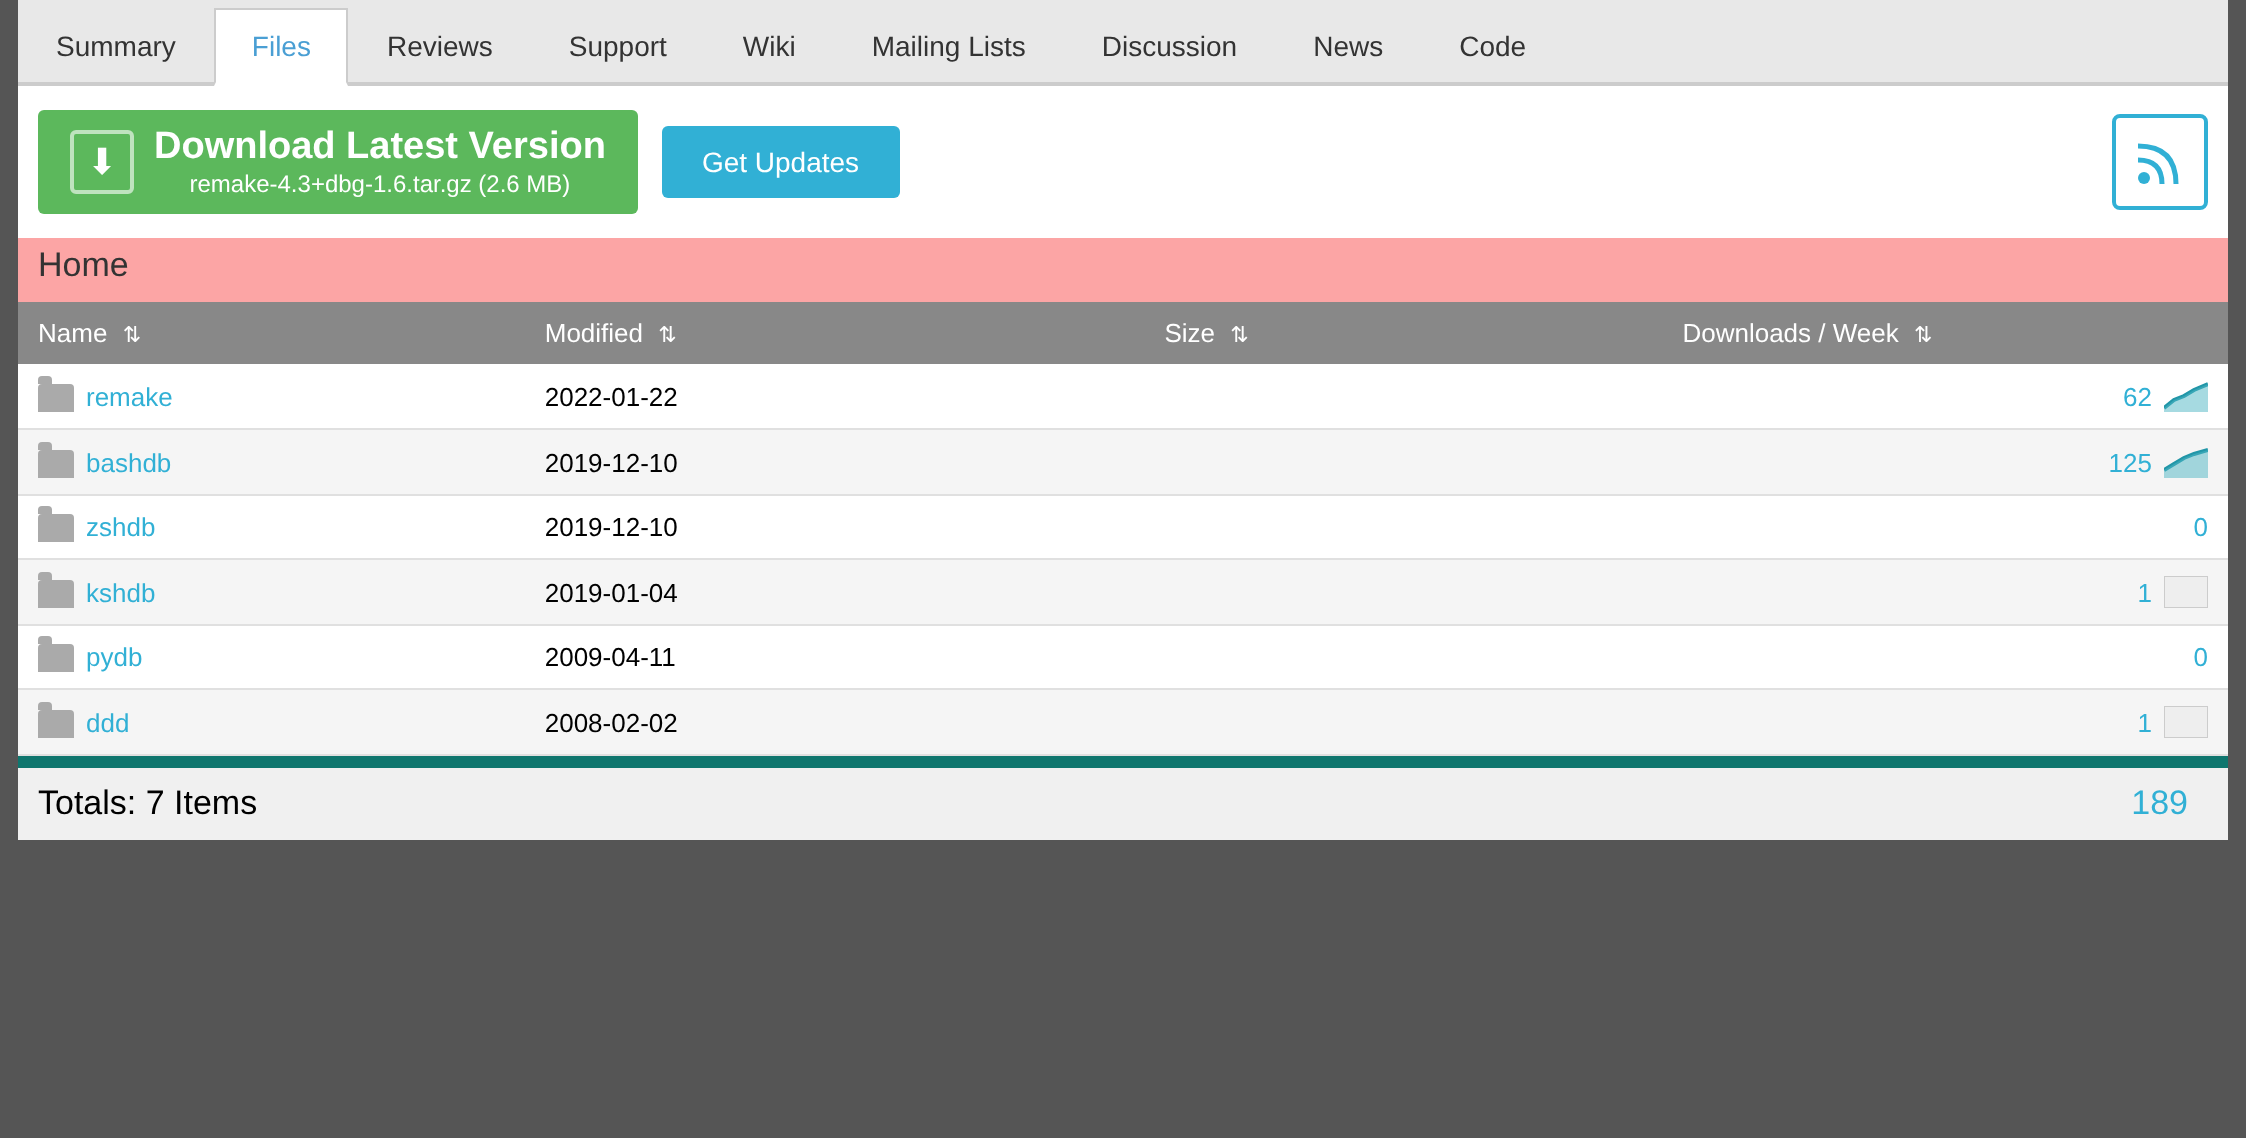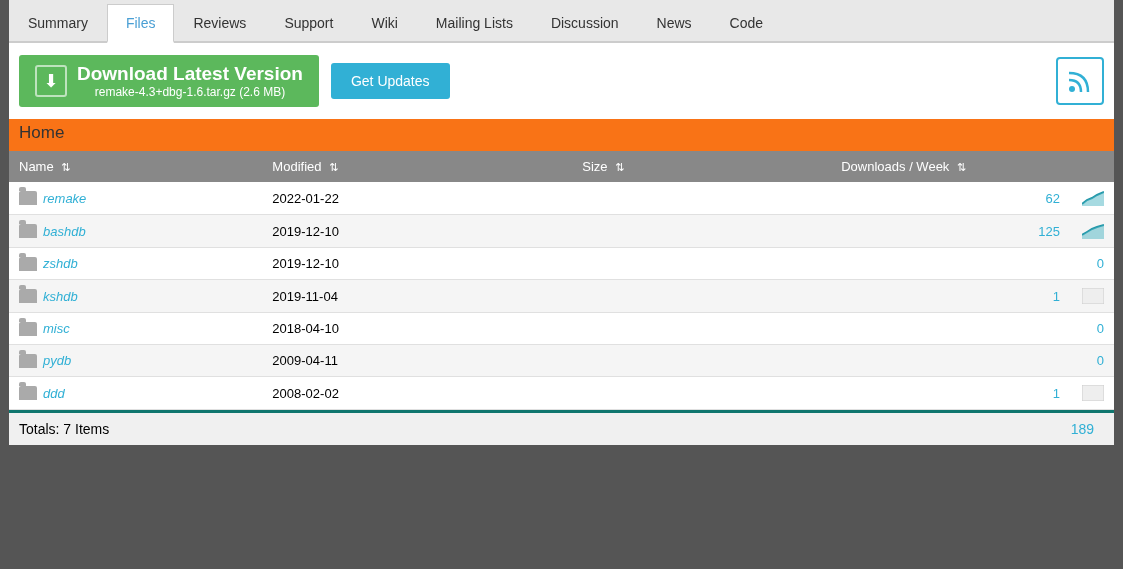--- a/index.html
+++ b/index.html
@@ -3,21 +3,21 @@
   <meta charset="utf-8">
   <style>
     * { box-sizing: border-box; margin: 0; padding: 0; }
     body {
       font-family: Arial, sans-serif;
       font-size: 13px;
       background: #555;
       width: 1123px;
     }
     .main-container {
-      background: #f97316;
+      background: #fca5a5;
       width: 1105px;
       margin: 0 auto;
       position: relative;
     }
     
     .tabs {
       display: flex;
       background: #e8e8e8;
       border-bottom: 2px solid #ccc;
       padding-top: 4px;
@@ -160,47 +160,46 @@
       position: absolute;
       top: -4px;
       left: 0;
       width: 7px;
       height: 4px;
       background: #aaa;
       border-radius: 2px 2px 0 0;
     }
     .folder-cell {
       display: flex;
-      align-items: center;
-      font-style: italic;
+      align-items: flex-end;
     }
     .file-link {
       color: #31b0d5;
       text-decoration: none;
       cursor: pointer;
     }
     .downloads-cell {
       display: flex;
       align-items: center;
       justify-content: flex-end;
-      gap: 22px;
+      gap: 6px;
     }
     .mini-chart {
       display: inline-block;
       width: 22px;
       height: 16px;
       vertical-align: middle;
     }
     .totals-row {
       background: #f0f0f0;
       padding: 8px 10px;
-      font-size: 14px;
+      font-size: 17px;
       display: flex;
       justify-content: space-between;
-      border-top: 3px solid #0f766e;
+      border-top: 6px solid #0f766e;
     }
     .totals-downloads {
       color: #31b0d5;
       padding-right: 10px;
     }
   </style>
 </head>
 <body>
 
 <div class="main-container">
@@ -315,44 +314,28 @@
     </div>
           </td>
         </tr>
         <tr>
           <td>
       <div class="folder-cell">
         <span class="folder-icon"></span>
         <a class="file-link">kshdb</a>
       </div>
           </td>
-          <td>2019-11-04</td>
+          <td>2019-01-04</td>
           <td class="right"></td>
           <td class="right">
             <div class="downloads-cell">
       <span style="color:#31b0d5">1</span>
       <svg class="mini-chart" width="22" height="16" viewBox="0 0 22 16">
           <rect x="0" y="0" width="22" height="16" fill="#eee" stroke="#ccc" stroke-width="1"></rect>
         </svg>
-    </div>
-          </td>
-        </tr>
-        <tr>
-          <td>
-      <div class="folder-cell">
-        <span class="folder-icon"></span>
-        <a class="file-link">misc</a>
-      </div>
-          </td>
-          <td>2018-04-10</td>
-          <td class="right"></td>
-          <td class="right">
-            <div class="downloads-cell">
-      <span style="color:#31b0d5">0</span>
-
     </div>
           </td>
         </tr>
         <tr>
           <td>
       <div class="folder-cell">
         <span class="folder-icon"></span>
         <a class="file-link">pydb</a>
       </div>
           </td>

